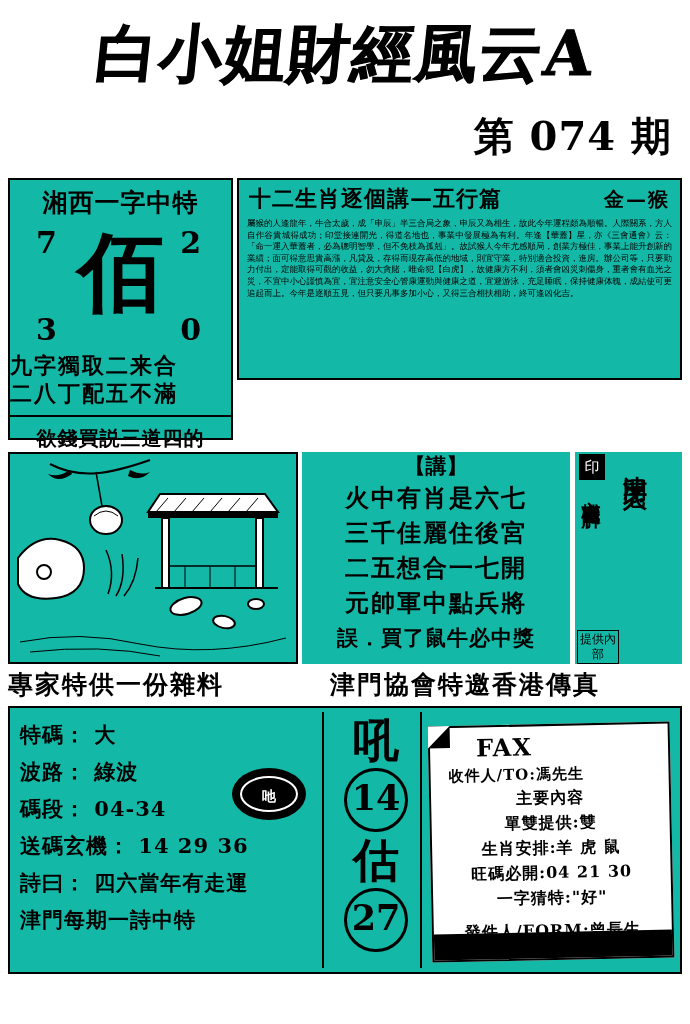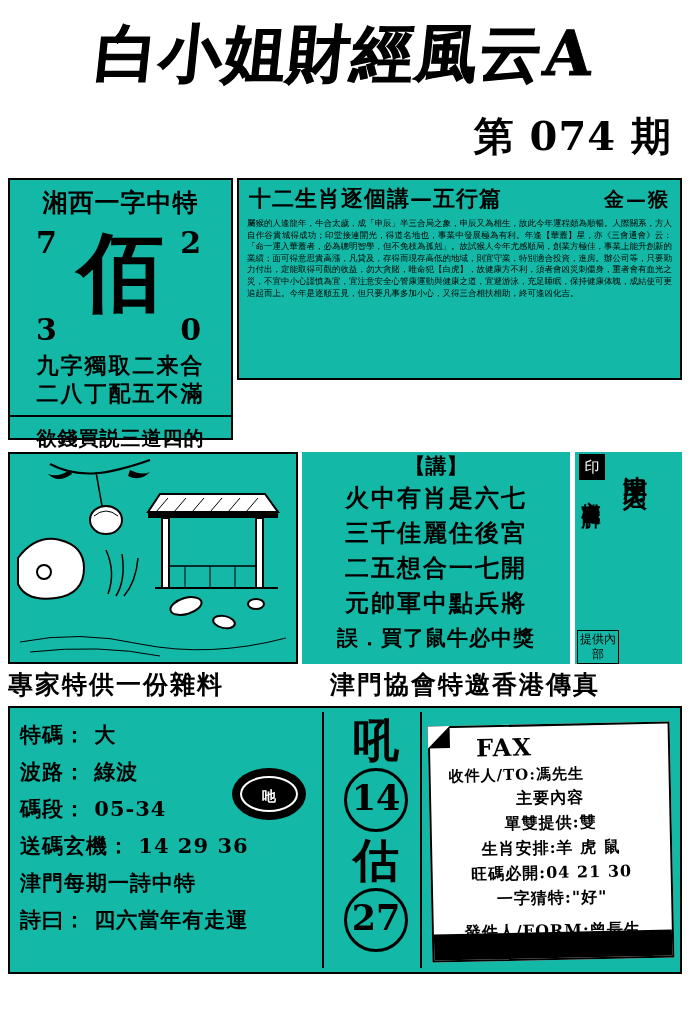--- a/index.html
+++ b/index.html
@@ -49,21 +49,21 @@
   .n-tl{left:26px;top:4px;}
   .n-tr{right:30px;top:4px;}
   .n-bl{left:26px;bottom:4px;}
   .n-br{right:30px;bottom:4px;}
   .lt-big{
     position:absolute;left:0;right:0;top:8px;text-align:center;
     font-size:86px;line-height:86px;font-weight:bold;
     font-family:"DejaVu Serif","Liberation Serif",serif;
   }
   .lt-line{
-    text-align:center;font-size:22px;font-weight:bold;letter-spacing:2px;
+    text-align:left;font-size:22px;font-weight:bold;letter-spacing:2px;
     font-family:"DejaVu Serif","Liberation Serif",serif;line-height:28px;
   }
   .lt-sep{border-top:2px solid #000;margin:8px 0 0 0;}
   .lt-foot{text-align:center;font-size:20px;font-weight:bold;letter-spacing:1px;
     font-family:"DejaVu Serif","Liberation Serif",serif;padding-top:8px;}
 
   
   #artBox{left:237px;top:178px;width:445px;height:202px;}
   .art-head{
     display:flex;align-items:center;justify-content:space-between;
@@ -291,32 +291,32 @@
       <div class="bb-row">
         <span>特碼：</span>
         <span>大</span>
       </div>
       <div class="bb-row">
         <span>波路：</span>
         <span>綠波</span>
       </div>
       <div class="bb-row">
         <span>碼段：</span>
-        <span>05-34</span>
+        <span>04-34</span>
       </div>
       <div class="bb-row">
         <span>送碼玄機：</span>
         <span>14 29 36</span>
       </div>
       <div class="bb-row">
-        <span>津門每期一詩中特</span>
-      </div>
-      <div class="bb-row">
         <span>詩曰：</span>
         <span>四六當年有走運</span>
+      </div>
+      <div class="bb-row">
+        <span>津門每期一詩中特</span>
       </div>
     </div>
 
     <div class="stamp">
       <div class="stamp-in">吔</div>
     </div>
 
     <div class="bb-mid">
       <div class="bb-mid-char">吼</div>
       <div class="circle-num">14</div>

